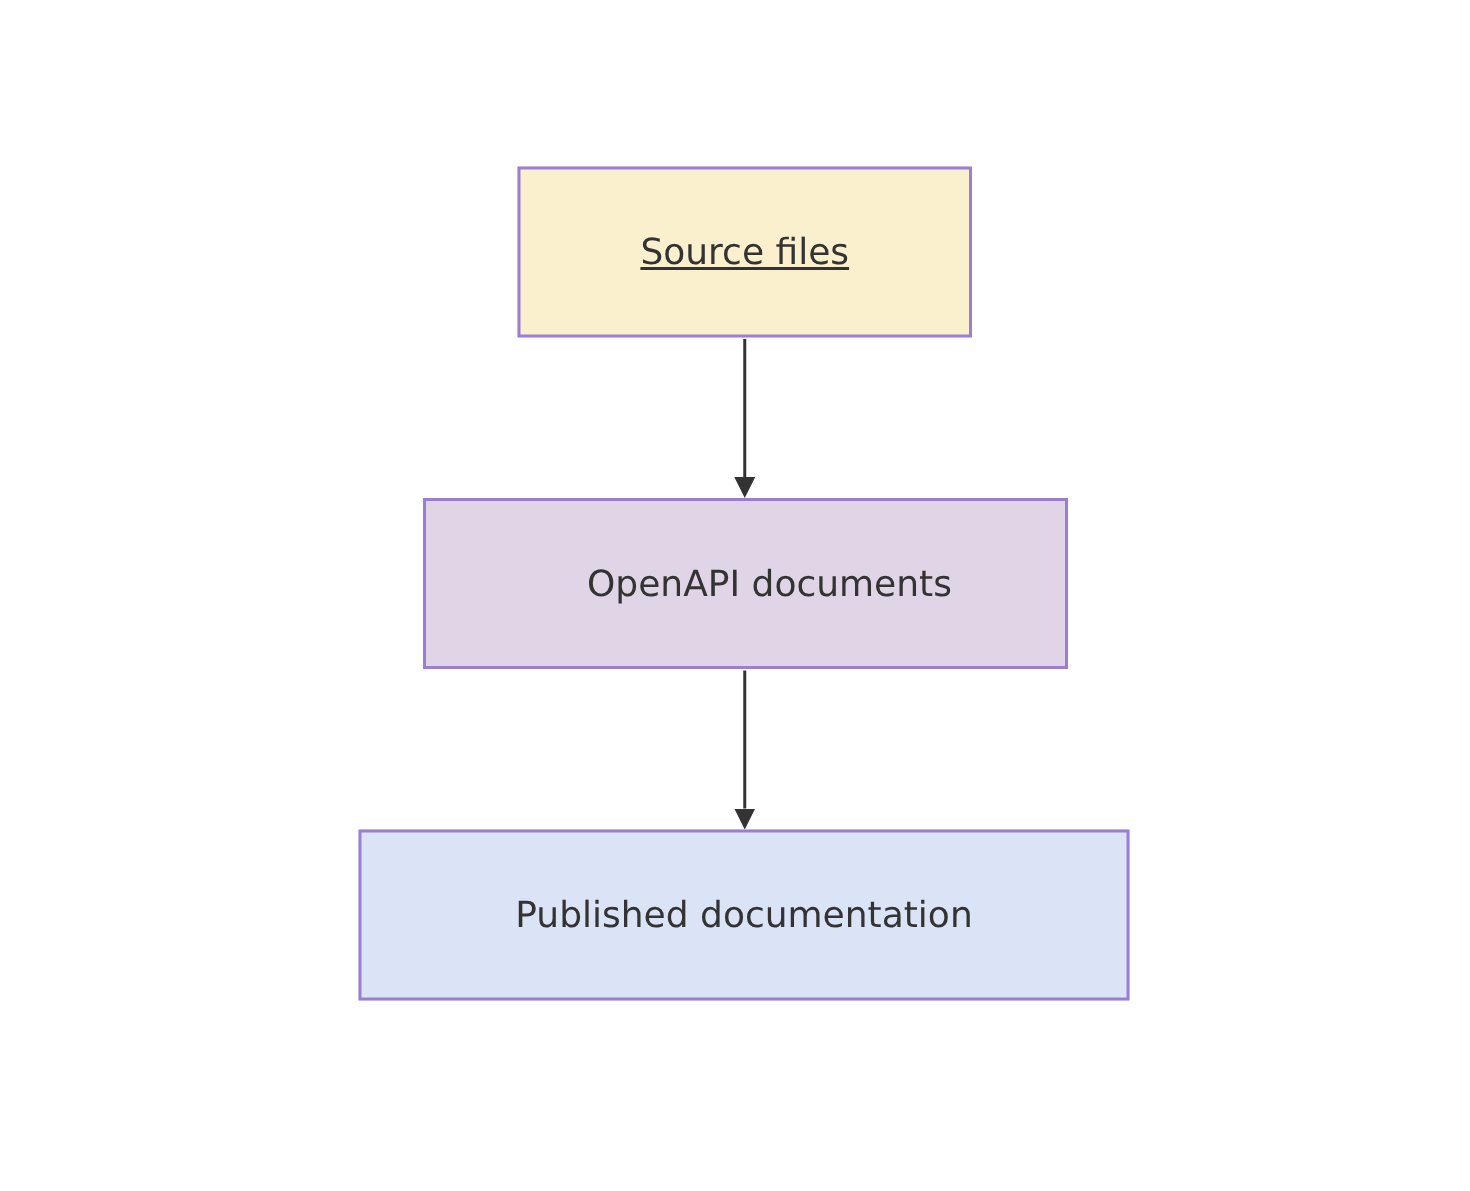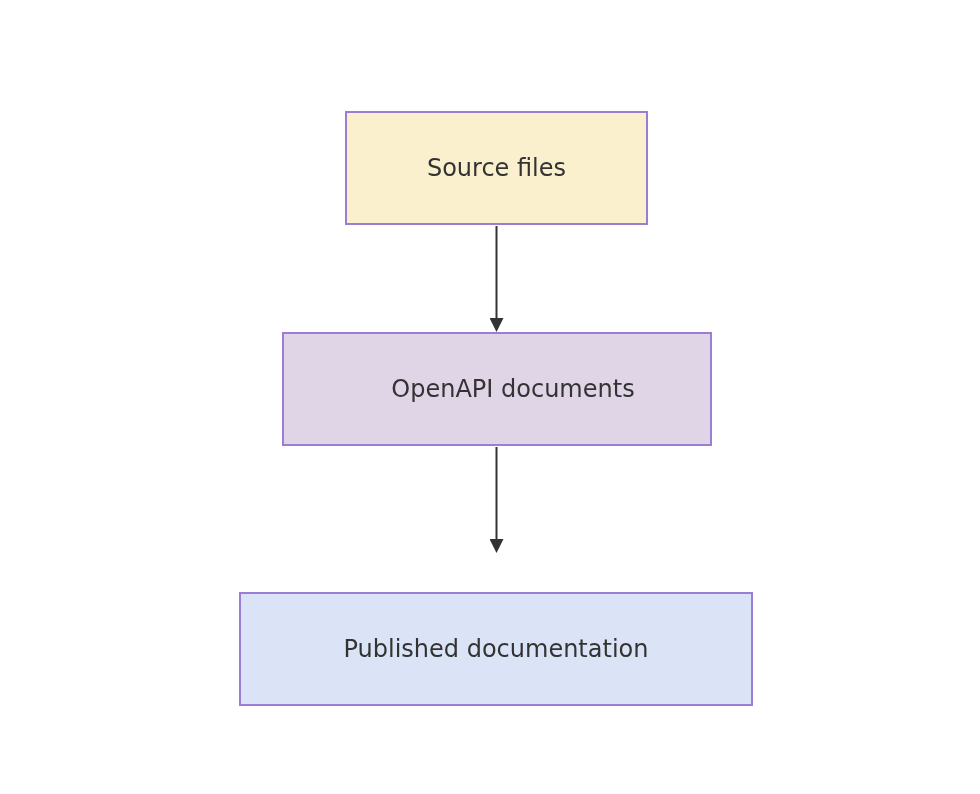--- a/index.html
+++ b/index.html
@@ -50,25 +50,25 @@
   <svg class="edges" width="980" height="794" viewBox="0 0 980 794" xmlns="http://www.w3.org/2000/svg">
     <defs>
       <marker id="arrowhead" viewBox="0 0 10 10" refX="0" refY="5" markerWidth="14" markerHeight="14" markerUnits="userSpaceOnUse" orient="auto">
         <path d="M 0 0 L 10 5 L 0 10 z" style="fill: rgb(51, 51, 51);"></path>
       </marker>
     </defs>
     <line class="edge-line" x1="496.5" y1="226" x2="496.5" y2="318" marker-end="url(#arrowhead)" style="stroke: rgb(51, 51, 51);"></line>
     <line class="edge-line" x1="496.5" y1="447" x2="496.5" y2="539" marker-end="url(#arrowhead)" style="stroke: rgb(51, 51, 51);"></line>
   </svg>
 
-  <div class="node node-source" style="background-color: rgb(251, 240, 206); border-color: rgb(154, 126, 214); color: rgb(51, 51, 51);">
+  <div class="node node-source" style="background-color: rgb(251, 240, 206); border-color: rgb(154, 126, 214); color: rgb(51, 51, 51); text-decoration: underline;">
     <span>Source files</span>
   </div>
 
   <div class="node node-openapi" style="background-color: rgb(224, 213, 231); border-color: rgb(154, 126, 214); color: rgb(51, 51, 51);">
     <span>OpenAPI documents</span>
   </div>
 
-  <div class="node node-published" style="background-color: rgb(219, 228, 247); border-color: rgb(154, 126, 214); color: rgb(51, 51, 51); margin-top: 39px;">
+  <div class="node node-published" style="background-color: rgb(219, 228, 247); border-color: rgb(154, 126, 214); color: rgb(51, 51, 51);">
     <span>Published documentation</span>
   </div>
 
 </div>
 
 </body></html>

